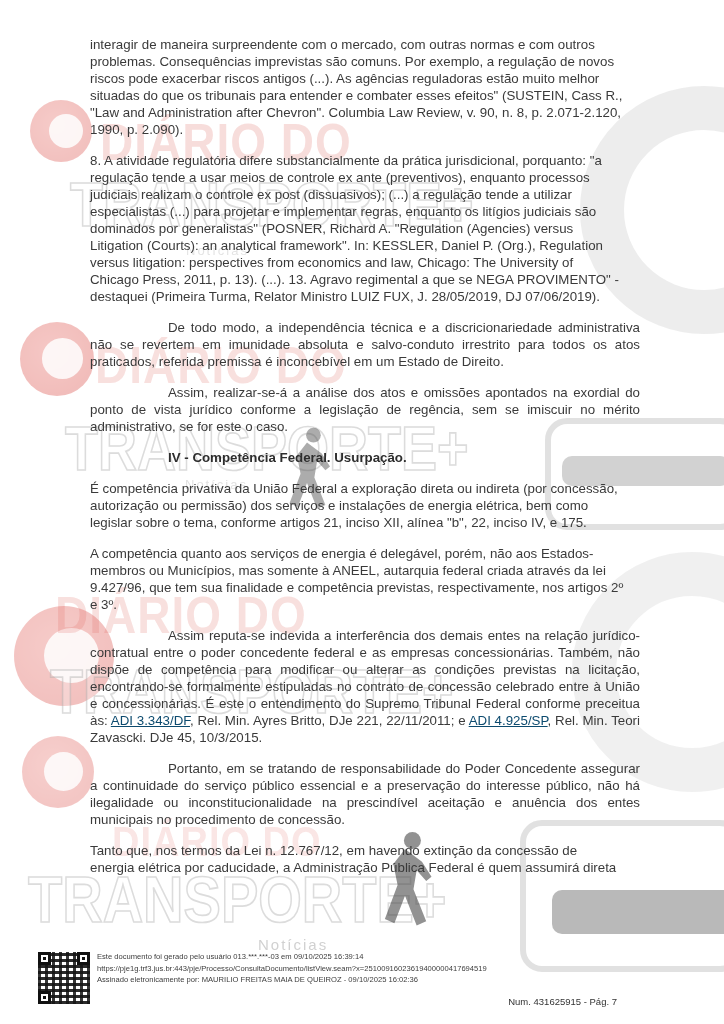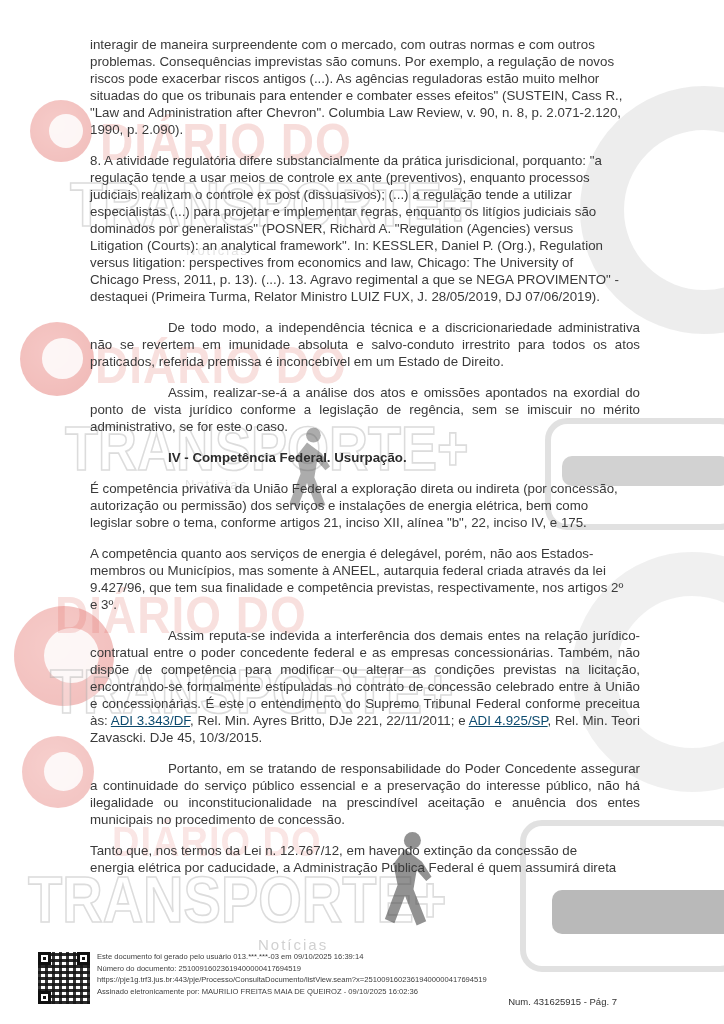--- a/index.html
+++ b/index.html
@@ -146,18 +146,17 @@
   </div>
 
 <div class="footer">
   <div class="qr">
     <div class="qr-finder tl"></div>
     <div class="qr-finder tr"></div>
     <div class="qr-finder bl"></div>
   </div>
   <div class="footer-meta">
     <div>Este documento foi gerado pelo usuário 013.***.***-03 em 09/10/2025 16:39:14</div>
-    <div>Número do documento: 25100916023619400000417694519</div>
     <div>https://pje1g.trf3.jus.br:443/pje/Processo/ConsultaDocumento/listView.seam?x=25100916023619400000417694519</div>
     <div>Assinado eletronicamente por: MAURILIO FREITAS MAIA DE QUEIROZ - 09/10/2025 16:02:36</div>
   </div>
   <div class="page-num">Num. 431625915 - Pág. 7</div>
 </div>
 
 </body></html>

